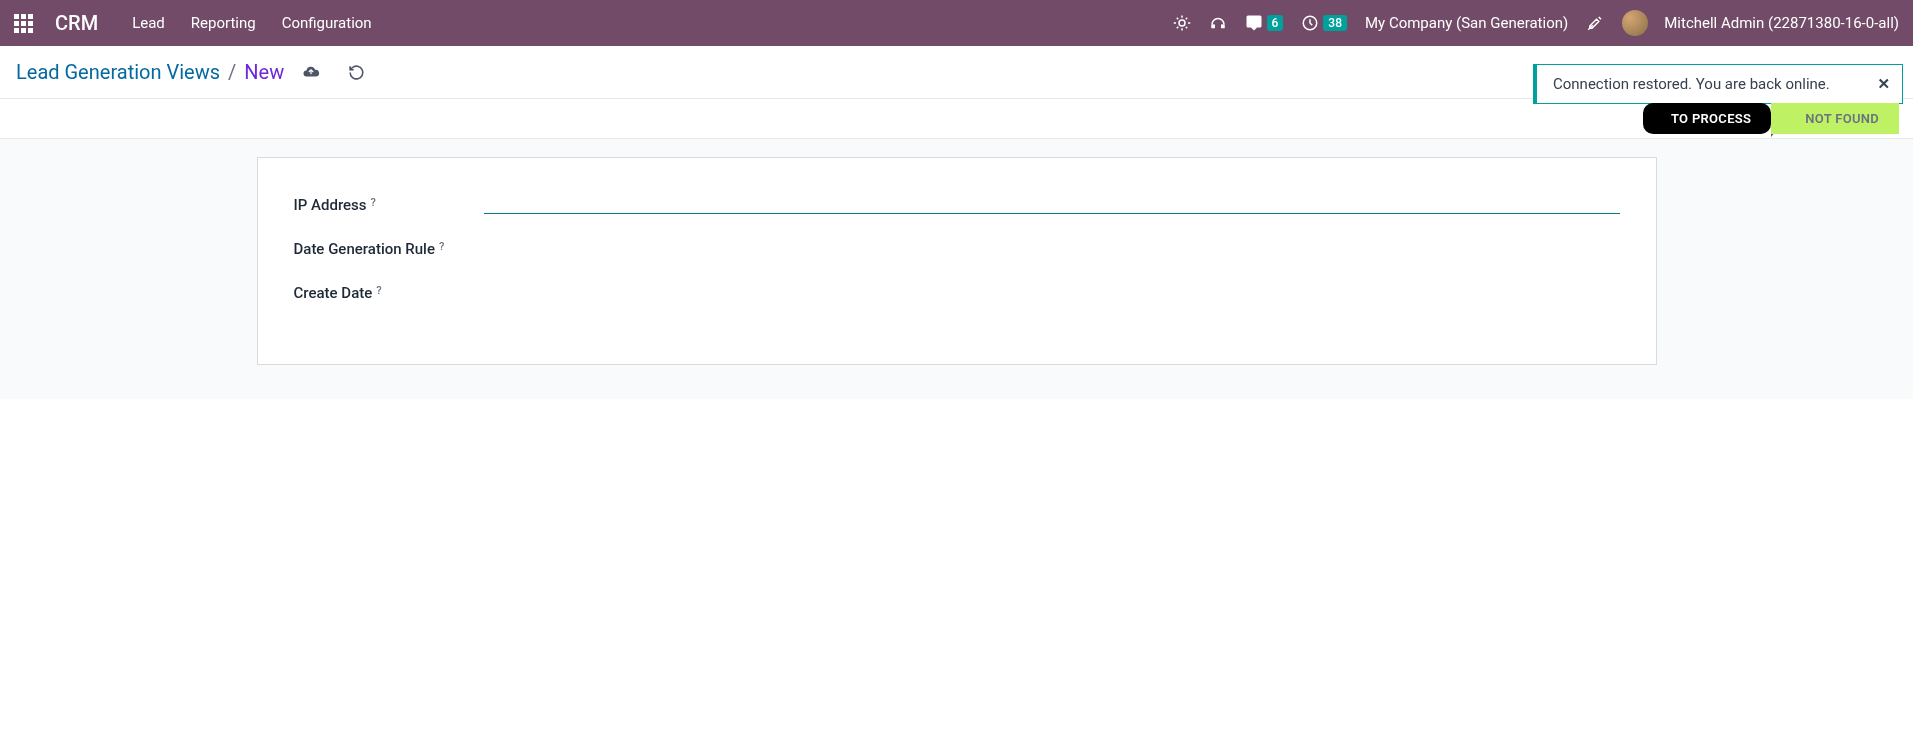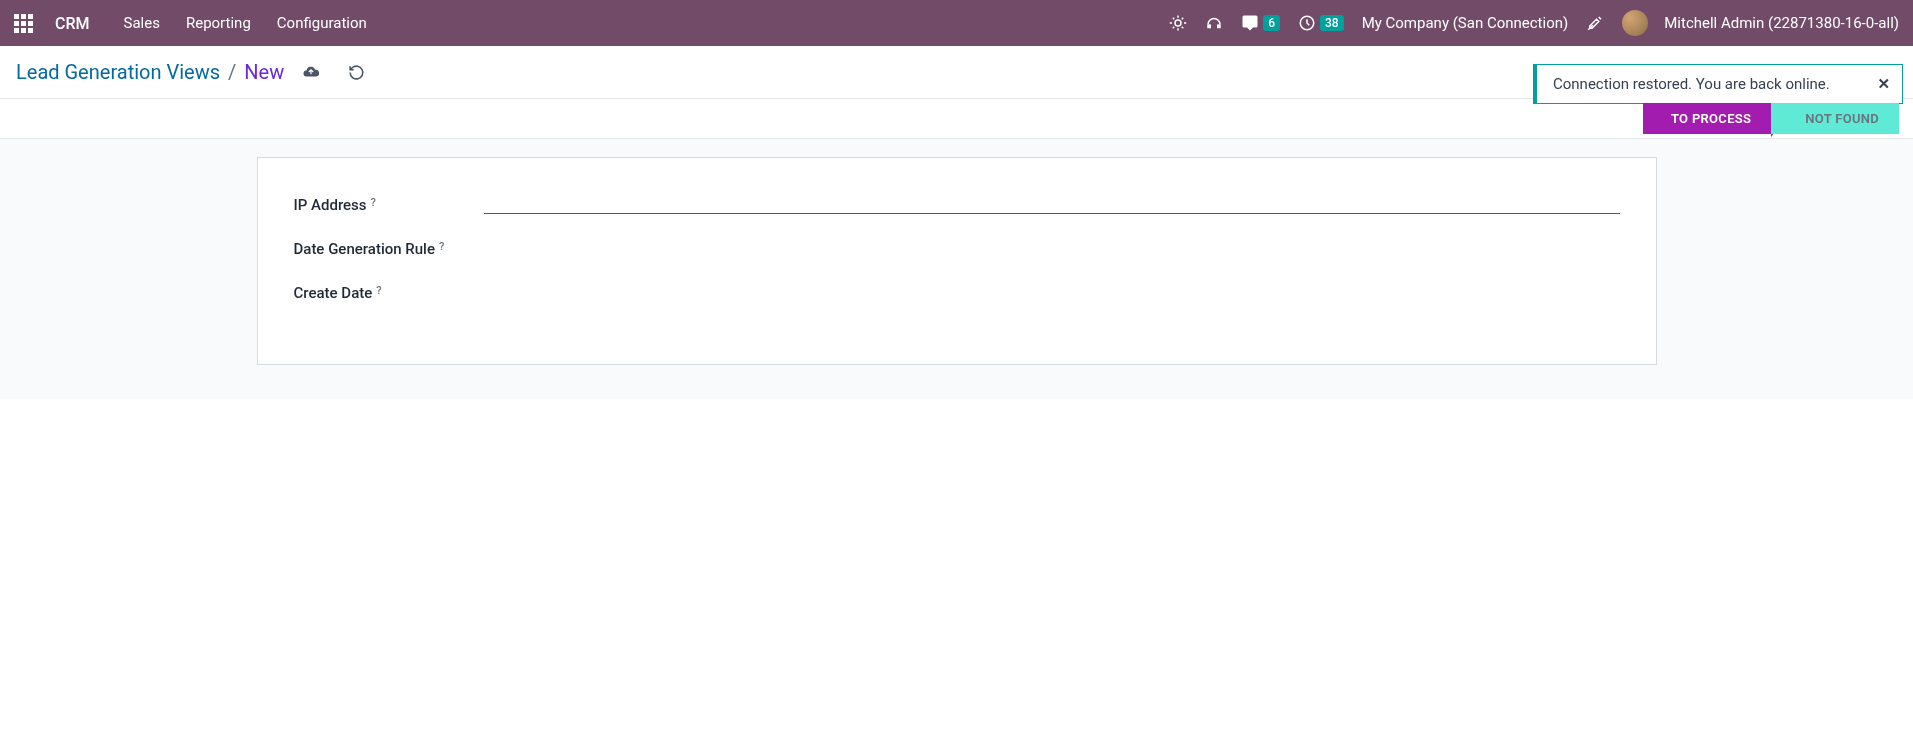--- a/index.html
+++ b/index.html
@@ -3,21 +3,21 @@
 <meta charset="utf-8">
 <style>
   * { box-sizing: border-box; margin: 0; padding: 0; }
   body { font-family: -apple-system, BlinkMacSystemFont, "Segoe UI", Roboto, sans-serif; font-size: 14px; color: #374151; background: #ffffff; }
 
   
   .navbar { background: #714b67; height: 46px; display: flex; align-items: center; padding: 0 14px; color: #ffffff; }
   .navbar-left { display: flex; align-items: center; gap: 18px; }
   .apps-icon { display: grid; grid-template-columns: repeat(3, 5px); grid-template-rows: repeat(3, 5px); gap: 2px; cursor: pointer; }
   .apps-icon span { background: #ffffff; width: 5px; height: 5px; }
-  .brand { font-size: 16px; font-weight: 500; color: #ffffff; margin-left: 4px; }
+  .brand { font-size: 20px; font-weight: 500; color: #ffffff; margin-left: 4px; }
   .nav-menu { display: flex; gap: 26px; margin-left: 16px; }
   .nav-menu a { color: #ffffff; text-decoration: none; font-size: 15px; cursor: pointer; }
   .navbar-right { margin-left: auto; display: flex; align-items: center; gap: 18px; }
   .nav-icon { color: #ffffff; cursor: pointer; display: flex; align-items: center; position: relative; }
   .badge { background: #00a09d; color: #ffffff; font-size: 12px; padding: 1px 5px; border-radius: 3px; margin-left: 4px; font-weight: 500; }
   .company { color: #ffffff; font-size: 15px; cursor: pointer; }
   .avatar { width: 26px; height: 26px; border-radius: 50%; background: radial-gradient(circle at 30% 30%, #d4a574, #8b6f47); display:inline-block; }
   .user-name { color: #ffffff; font-size: 15px; }
   .user-block { display: flex; align-items: center; gap: 16px; cursor: pointer; text-align: center; }
 
@@ -30,23 +30,23 @@
   .bc-icon { margin-left: 10px; color: #4b5563; cursor: pointer; }
 
   
   .notification { position: absolute; right: 10px; top: 18px; border: 1px solid #00a09d; border-left: 4px solid #00a09d; background: #ffffff; padding: 10px 38px 10px 16px; font-size: 15px; color: #374151; min-width: 370px; }
   .notification .close { position: absolute; right: 12px; top: 10px; cursor: pointer; font-weight: bold; color: #374151; }
 
   
   .status-bar { background: #ffffff; border-bottom: 1px solid #e5e7eb; display: flex; justify-content: flex-end; padding: 4px 14px 4px 0; }
   .status-steps { display: flex; }
   .status-step { position: relative; padding: 8px 20px 8px 28px; font-size: 13px; font-weight: 600; letter-spacing: 0.3px; cursor: pointer; }
-  .status-step.active { background: #a21caf; color: #ffffff; }
+  .status-step.active { background: #000000; color: #ffffff; border-radius: 10px; }
   .status-step.active::after { content:""; position:absolute; right:-14px; top:0; width:0; height:0; border-top:17px solid transparent; border-bottom:17px solid transparent; border-left:14px solid #714b67; }
-  .status-step.inactive { color: #6b7280; background: #5eead4; padding-left: 34px; }
+  .status-step.inactive { color: #6b7280; background: #bef264; padding-left: 34px; }
 
   
   .body-area { background: #f9fafb; padding: 18px 0 30px; min-height: 260px; }
   .form-sheet { background: #ffffff; border: 1px solid #d9dcde; max-width: 1400px; margin: 0 auto; padding: 30px 36px 44px; }
   .form-row { display: flex; align-items: flex-end; margin-bottom: 18px; }
   .form-label { width: 190px; font-size: 15px; color: #1f2937; font-weight: 500; display: flex; align-items: flex-start; gap: 4px; }
   .form-label sup { color: #6b7280; font-size: 11px; cursor: help; }
   .form-field { flex: 1; }
   .form-field input { width: 100%; border: none; border-bottom: 1px solid transparent; padding: 4px 0; font-size: 15px; outline: none; }
   .form-field.focused input { border-bottom: 1px solid #017e84; }
@@ -64,21 +64,21 @@
         <span></span>
       <span></span>
         <span></span>
         <span></span>
       <span></span>
         <span></span>
         <span></span>
     </div>
     <div class="brand">CRM</div>
     <div class="nav-menu">
-      <a>Sales</a>
+      <a>Lead</a>
       <a>Reporting</a>
       <a>Configuration</a>
     </div>
   </div>
   <div class="navbar-right">
     <div class="nav-icon">
       <svg width="18" height="18" viewBox="0 0 24 24" fill="none" stroke="#ffffff" stroke-width="2">
           <circle cx="12" cy="12" r="4"></circle>
           <path d="M12 2v3M12 19v3M4 12H1M23 12h-3M5 5l2 2M17 17l2 2M5 19l2-2M17 7l2-2"></path>
         </svg>
@@ -95,21 +95,21 @@
         </svg>
       <span class="badge">6</span>
     </div>
     <div class="nav-icon">
       <svg width="18" height="18" viewBox="0 0 24 24" fill="none" stroke="#ffffff" stroke-width="2">
           <circle cx="12" cy="12" r="9"></circle>
           <path d="M12 7v5l3 3"></path>
         </svg>
       <span class="badge">38</span>
     </div>
-    <div class="company">My Company (San Connection)</div>
+    <div class="company">My Company (San Generation)</div>
     <div class="nav-icon">
       <svg width="18" height="18" viewBox="0 0 24 24" fill="none" stroke="#ffffff" stroke-width="2">
           <path d="M14 7l3 3-9 9H5v-3l9-9zM17 4l3 3"></path>
           <path d="M3 21l6-6"></path>
         </svg>
     </div>
     <div class="user-block">
       <span class="avatar"></span>
       <span class="user-name">Mitchell Admin (22871380-16-0-all)</span>
     </div>

